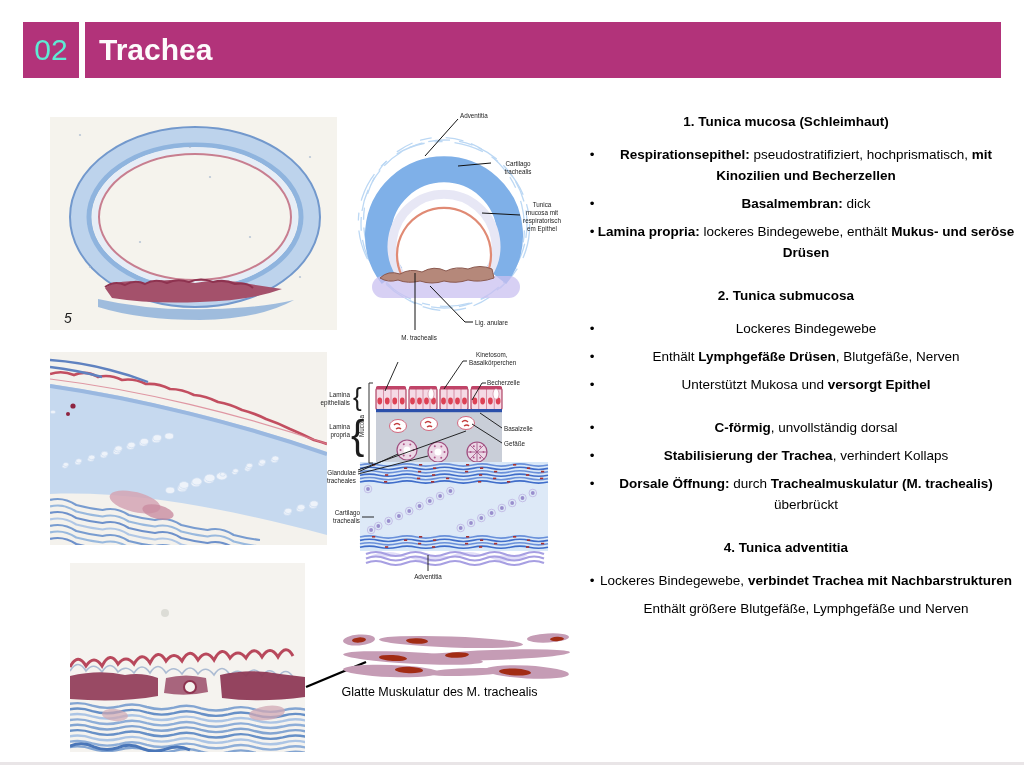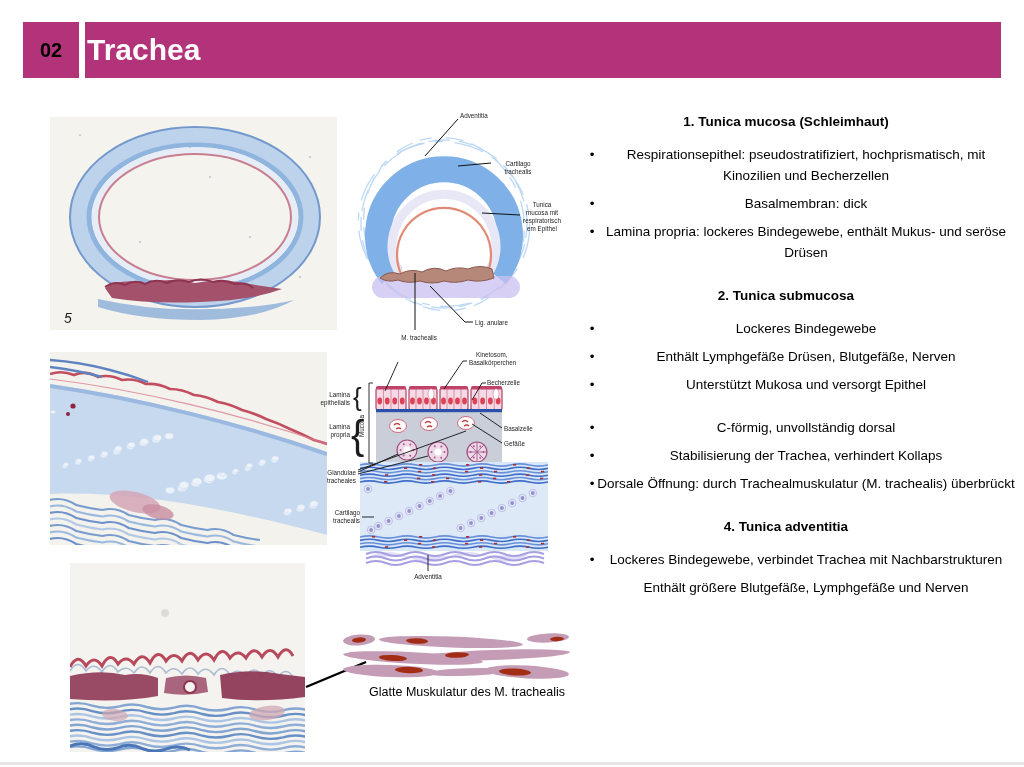--- a/index.html
+++ b/index.html
@@ -1,36 +1,36 @@
 <!DOCTYPE html>
 <html><head>
 <meta charset="utf-8">
 <style>
   html,body{margin:0;padding:0;background:#fff;}
   .page{position:relative;width:1024px;height:767px;background:#ffffff;overflow:hidden;
         font-family:"Liberation Sans", sans-serif;color:#000;}
   
   .numbox{position:absolute;left:23px;top:22px;width:56px;height:56px;background:#b2337a;
           display:flex;align-items:center;justify-content:center;}
-  .numbox span{color:#000000;font-size:20px;font-weight:bold;}
+  .numbox span{color:#5eead4;font-size:30px;font-weight:normal;}
   .titlebar{position:absolute;left:85px;top:22px;width:916px;height:56px;background:#b2337a;
             display:flex;align-items:center;}
-  .titlebar span{color:#fdfbfc;font-size:30px;font-weight:bold;padding-left:2px;}
+  .titlebar span{color:#fdfbfc;font-size:30px;font-weight:bold;padding-left:14px;}
   
   .fig{position:absolute;}
   svg text{font-family:"Liberation Sans", sans-serif;fill:#1c1c1c;}
   
   .notes{position:absolute;left:557px;top:111px;width:458px;font-size:13.5px;line-height:21px;}
   .sec{margin-bottom:22px;text-align:center;}
   .sec-h{font-weight:bold;margin:0 0 12px 0;}
   .li{display:flex;margin-bottom:7px;}
   .dot{width:40px;padding-left:30px;box-sizing:border-box;flex:none;}
   .btxt{flex:1;}
-  .b{font-weight:normal;}
-  .caption{position:absolute;left:350px;top:685px;width:215px;text-align:right;font-size:12.5px;}
+  .b{font-weight:bold;}
+  .caption{position:absolute;left:332px;top:685px;width:215px;text-align:center;font-size:12.5px;}
   .bottom-rule{position:absolute;left:0;top:762px;width:1024px;height:3px;background:#e9e5e7;}
 </style>
 </head>
 <body>
 
 <div class="page">
 
   <div class="numbox">
     <span>02</span>
   </div>

